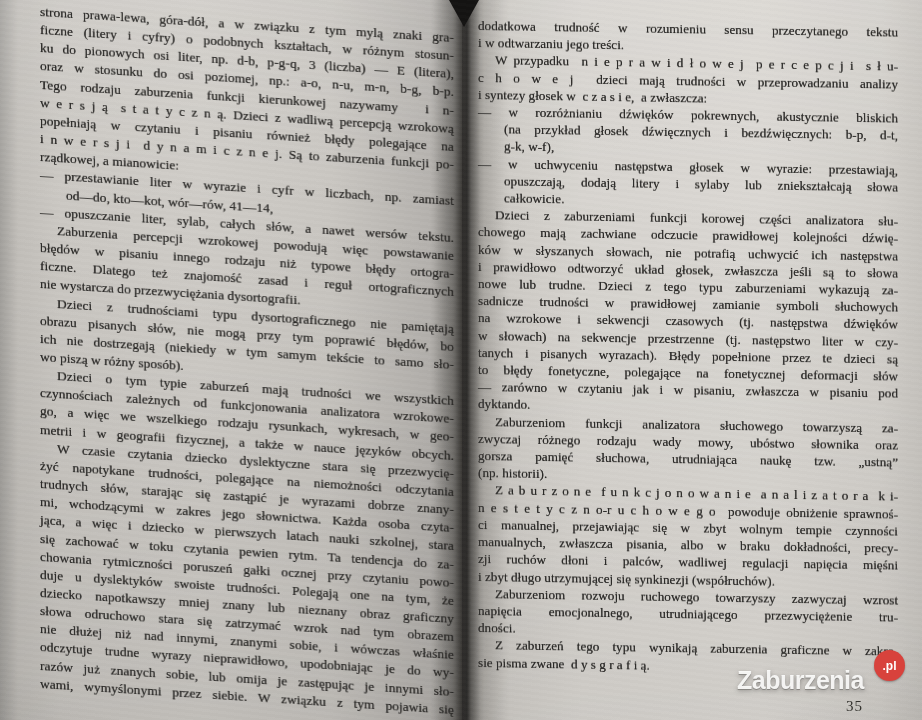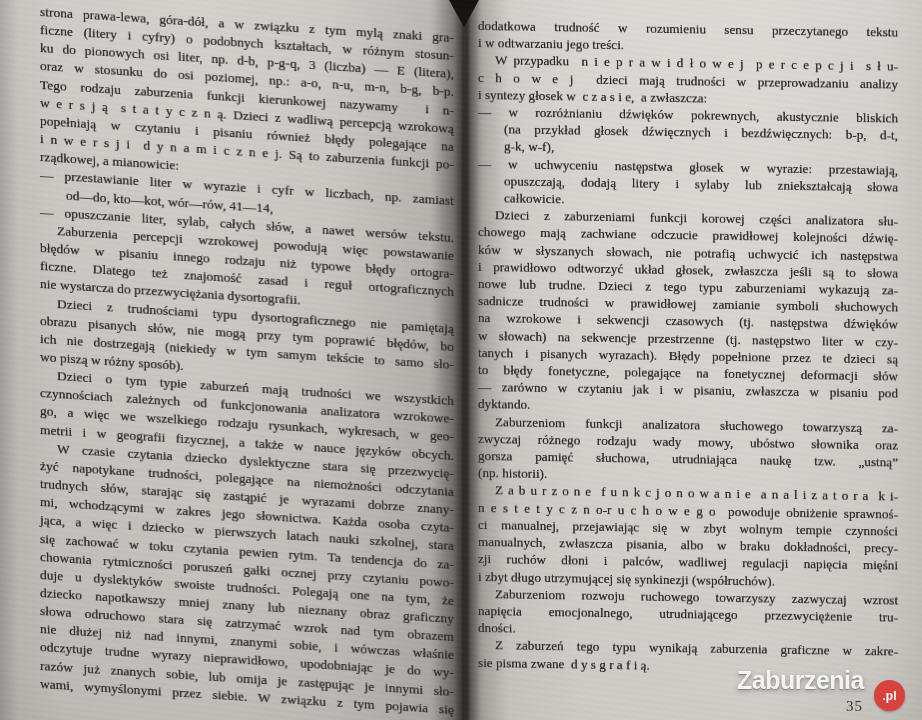--- a/index.html
+++ b/index.html
@@ -46,21 +46,21 @@
              color:#35342f; letter-spacing:1px; z-index:3; }
 
   .watermark { position:absolute; left:735px; top:634px; width:185px; height:80px; z-index:9;
                font-family:"Liberation Sans", sans-serif; }
   .wm-brand { position:absolute; left:2px; top:32px; font-size:25px; font-weight:bold;
               letter-spacing:-0.5px; color:rgba(252,252,251,0.93);
               text-shadow:0 1px 0 rgba(130,128,125,0.85), 0 2px 4px rgba(90,88,85,0.5); }
   .wm-badge { position:absolute; left:139px; top:16px; width:31px; height:31px;
               border-radius:50%; background:#d8423c; color:#fff; font-size:12px;
               font-weight:bold; display:flex; align-items:center; justify-content:center;
-              box-shadow:0 1px 2px rgba(80,78,75,0.5);margin-top:30px; }
+              box-shadow:0 1px 2px rgba(80,78,75,0.5); }
 </style>
 </head>
 <body>
 
 <div class="photo">
 
   <div class="page left">
     <div class="text left-text">
         <div class="ln">strona prawa-lewa, góra-dół, a w związku z tym mylą znaki gra-</div>
         <div class="ln">ficzne (litery i cyfry) o podobnych kształtach, w różnym stosun-</div>

